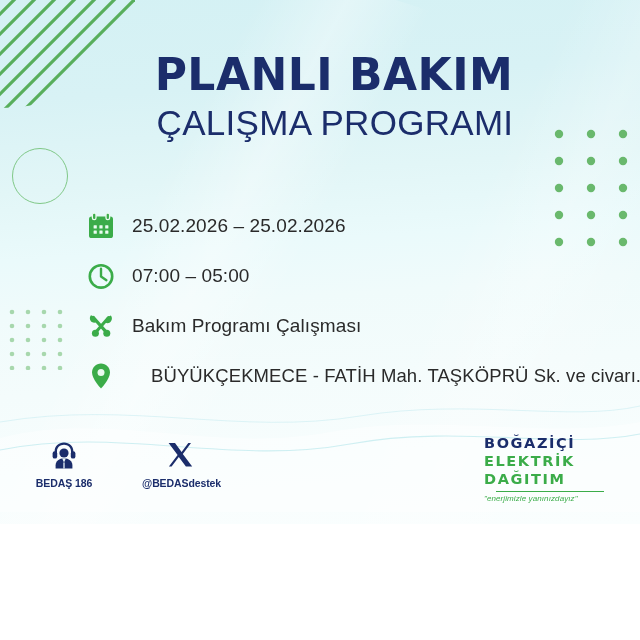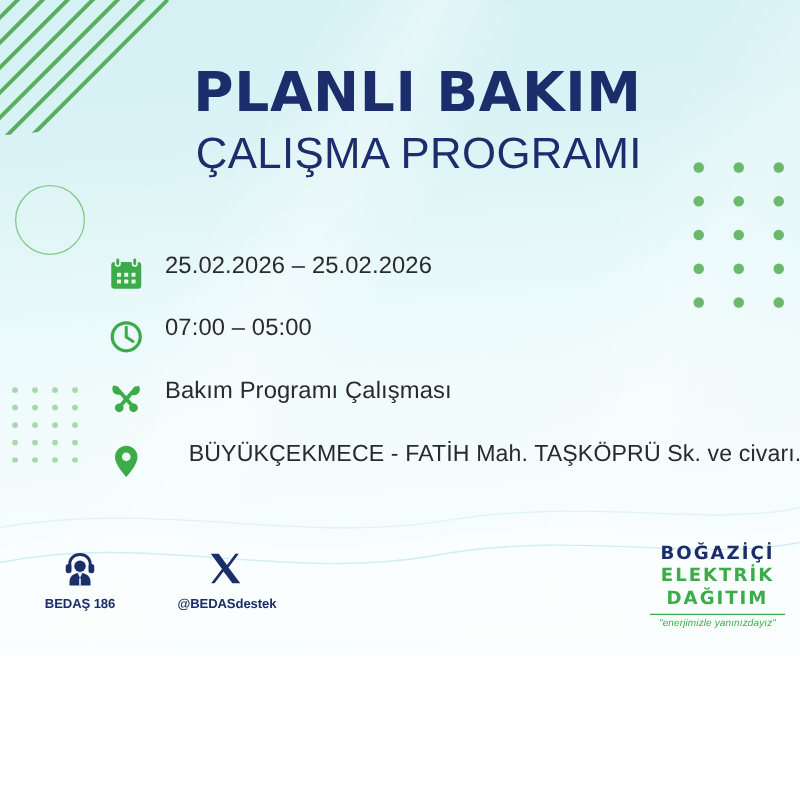--- a/index.html
+++ b/index.html
@@ -110,21 +110,21 @@
   }
 
   
   .info-list {
     position: absolute;
     left: 84px; top: 202px;
     width: 548px;
   }
   .info-row {
     display: flex;
-    align-items: flex-start;
+    align-items: center;
     height: 48px;
     margin-bottom: 2px;
   }
   .info-icon {
     width: 34px;
     min-width: 34px;
     height: 34px;
     display: flex;
     align-items: center;
     justify-content: center;
@@ -169,22 +169,22 @@
     font-size: 10.5px;
     font-weight: 700;
     color: #1b2d6b;
     letter-spacing: -0.1px;
     white-space: nowrap;
   }
 
   
   .brand {
     position: absolute;
-    right: 0; top: 6px;
-    text-align: center;
+    right: 24px; top: 6px;
+    text-align: left;
     width: 132px;
   }
   .brand-line {
     font-family: "DejaVu Sans", sans-serif;
     font-weight: 700;
     font-size: 14.5px;
     letter-spacing: 1.6px;
     line-height: 1.25;
   }
   .brand-1 { color: #1b2d6b; }

